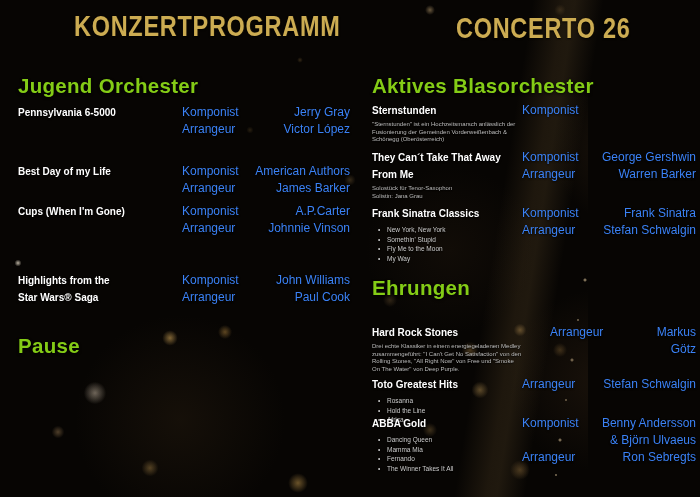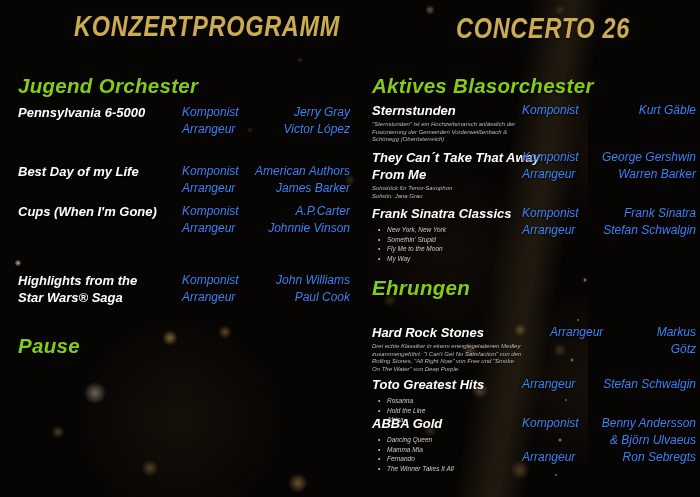--- a/index.html
+++ b/index.html
@@ -2,21 +2,21 @@
 <html><head>
 <meta charset="utf-8">
 <style>
   html,body{margin:0;padding:0;}
   body{
     width:700px;height:497px;overflow:hidden;position:relative;
     background:#070503;
     font-family:"Liberation Sans",sans-serif;
     -webkit-font-smoothing:antialiased;
   }
-  .stage{position:absolute;inset:0;width:588px;height:497px;font-style:italic;}
+  .stage{position:absolute;inset:0;width:588px;height:497px;}
 
   
   .bokeh{position:absolute;inset:0;pointer-events:none;
     background-image:
       radial-gradient(circle 110px at 630px 150px, rgba(70,50,28,.38), transparent 70%),
       radial-gradient(circle 130px at 600px 380px, rgba(60,42,24,.34), transparent 70%),
       radial-gradient(circle 150px at 180px 420px, rgba(55,40,22,.30), transparent 70%),
       radial-gradient(circle 120px at 450px 250px, rgba(40,28,16,.30), transparent 70%),
       radial-gradient(circle 16px at 95px 393px,  rgba(200,185,165,.55), transparent 70%),
       radial-gradient(circle 9px  at 58px 432px,  rgba(150,120,80,.50), transparent 70%),
@@ -68,21 +68,21 @@
     white-space:nowrap;
   }
   .heading{
     position:absolute;color:#84cc16;font-weight:bold;font-size:20.5px;line-height:22px;
     letter-spacing:.3px;text-shadow:0 1px 3px rgba(0,0,0,.85);white-space:nowrap;margin-top:13px;
   }
   .row{position:absolute;display:grid;}
   .row.left-grid{grid-template-columns:164px 71px 1fr;width:332px;}
   .row.right-grid{grid-template-columns:150px 74px 1fr;width:324px;}
   .ptitle{
-    color:#ffffff;font-weight:bold;font-size:13px;line-height:17px;
+    color:#ffffff;font-weight:bold;font-size:10px;line-height:17px;
     text-shadow:0 1px 2px rgba(0,0,0,.85);white-space:pre-line;
   }
   .roles,.names{font-size:12px;line-height:17px;color:#3b82f6;text-shadow:0 1px 2px rgba(0,0,0,.85);}
   .roles div{white-space:nowrap;}
   .names div{white-space:pre-line;text-align:right;}
   .desc{
     font-size:6px;line-height:7.6px;color:#bdbdbd;max-width:152px;margin-top:2px;
     text-shadow:0 1px 1px rgba(0,0,0,.9);
   }
   .note{font-size:6px;line-height:7.6px;color:#bdbdbd;text-shadow:0 1px 1px rgba(0,0,0,.9);}
@@ -159,23 +159,20 @@
 
   <div class="heading" style="left:372px;top:62px;">Aktives Blasorchester</div>
 
   <div class="row right-grid" style="left:372px;top:102px;">
     <div>
       <div class="ptitle">Sternstunden</div>
       <div class="desc">"Sternstunden" ist ein Hochzeitsmarsch anlässlich der Fusionierung der Gemeinden Vorderweißenbach &amp; Schönegg (Oberösterreich)</div>
     </div>
     <div class="roles">
       <div>Komponist</div>
-    </div>
-    <div class="names">
-      <div>Kurt Gäble</div>
     </div>
   </div>
 
   <div class="row right-grid" style="left:372px;top:149px;">
     <div style="width:170px;">
       <div class="ptitle">They Can´t Take That Away
 From Me</div>
       <div class="note" style="margin-top:2px;">Solostück für Tenor-Saxophon</div>
       <div class="note">Solistin: Jana Grau</div>
     </div>

